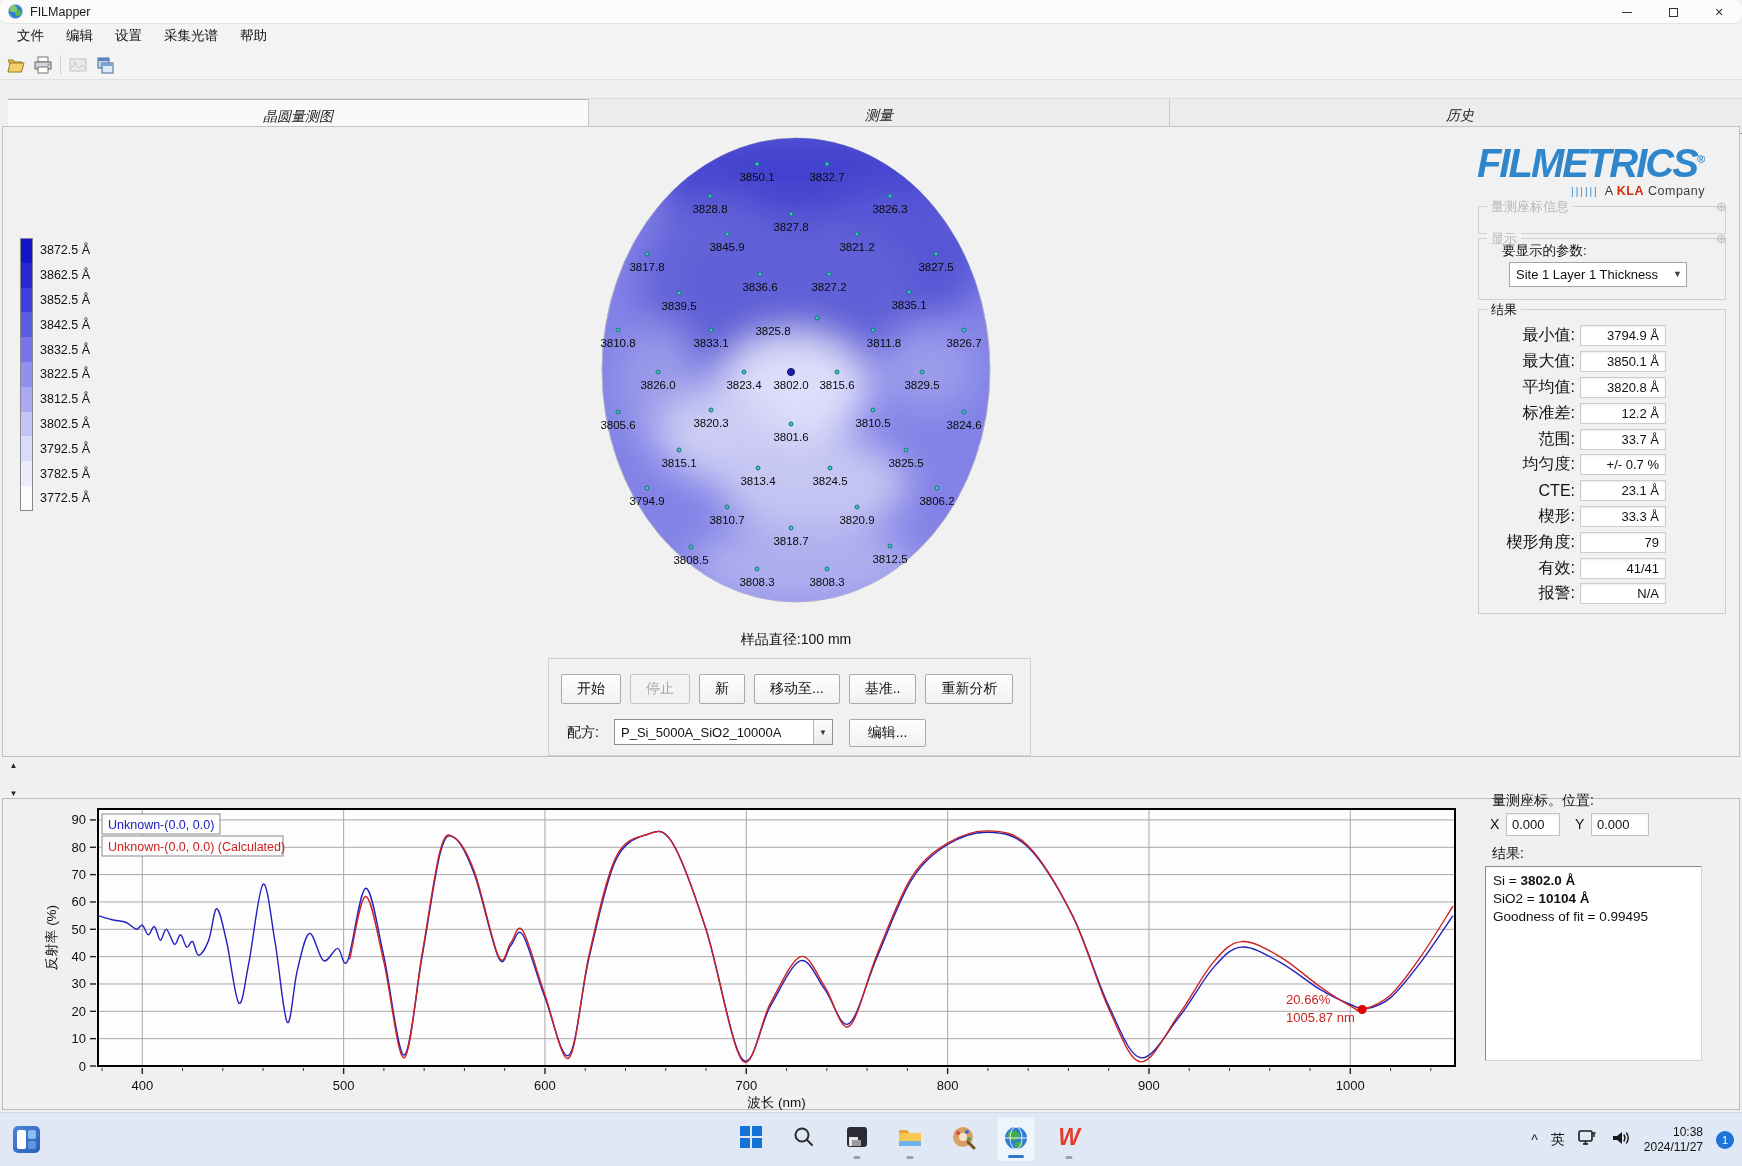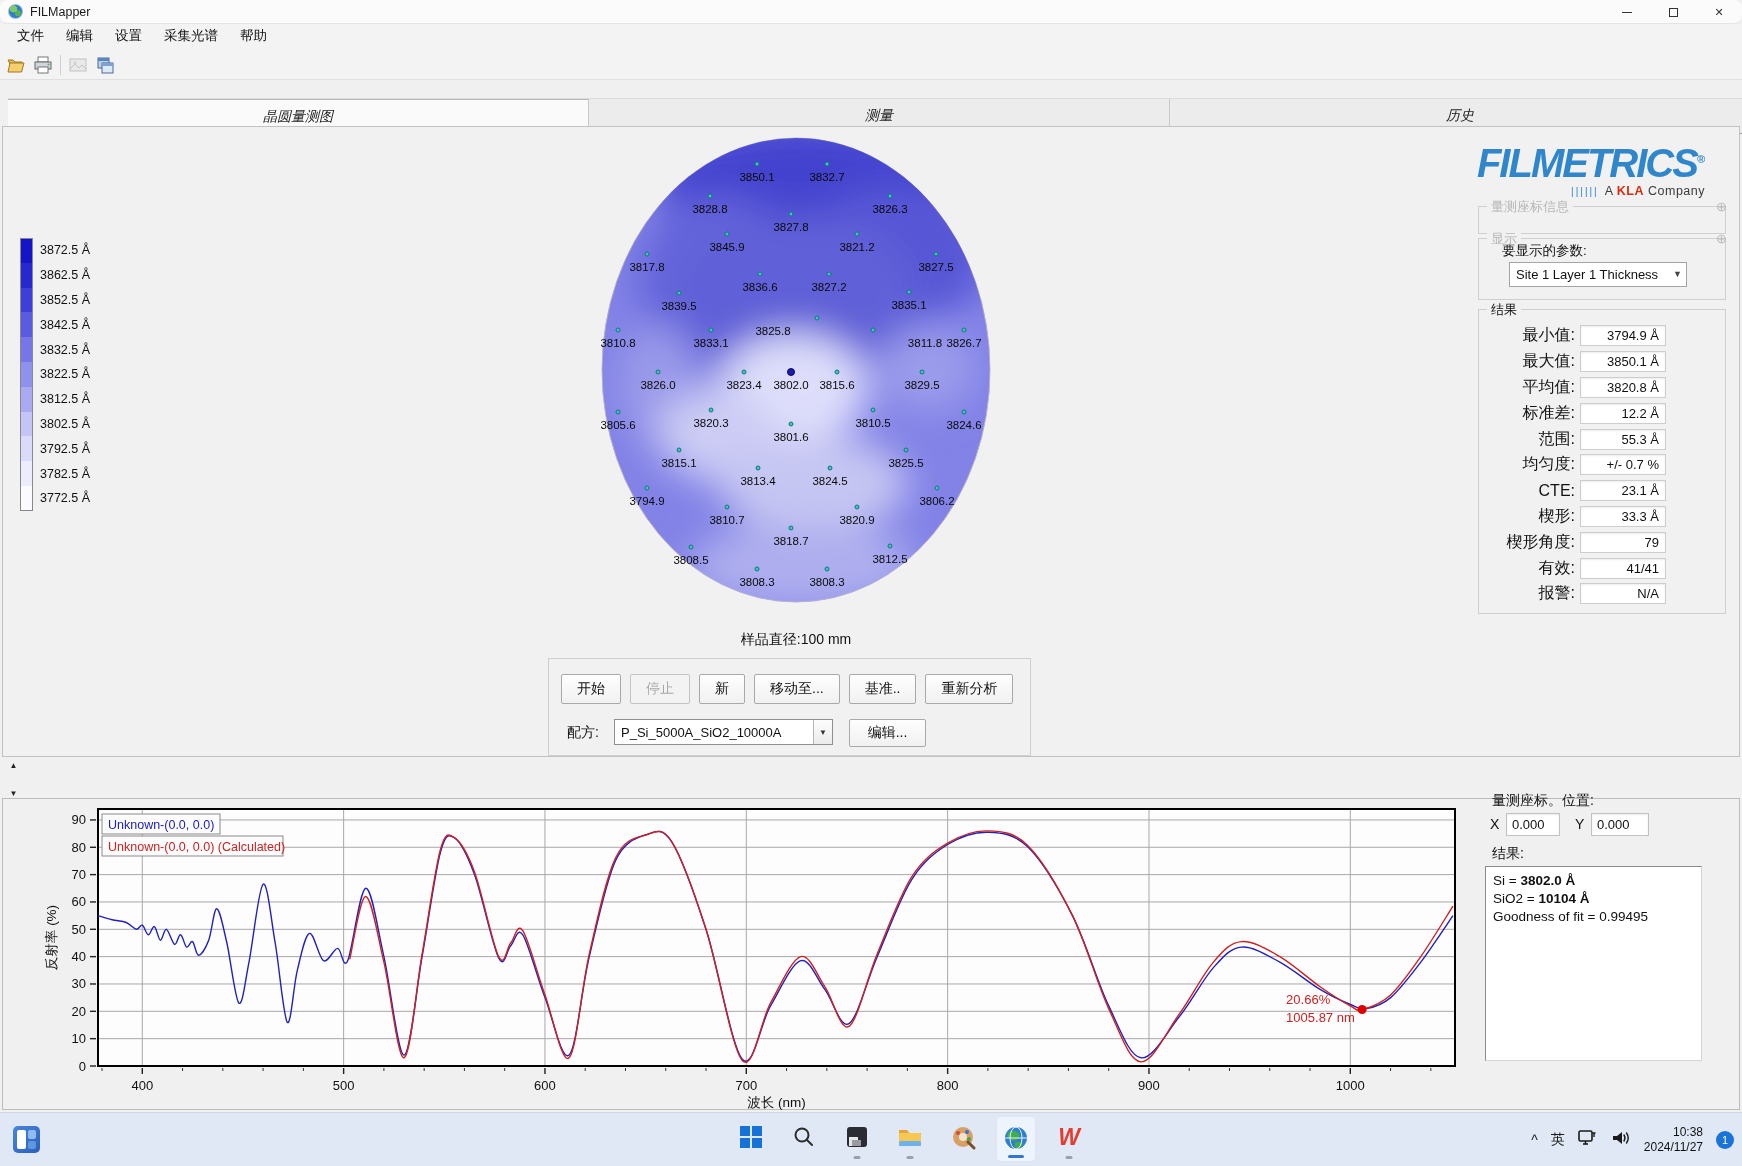--- a/index.html
+++ b/index.html
@@ -280,21 +280,21 @@
       <div class="wlab" style="left: 679px; top: 300px;">3839.5</div>
       <div class="wdot" style="left: 909px; top: 292px;"></div>
       <div class="wlab" style="left: 909px; top: 299px;">3835.1</div>
       <div class="wdot" style="left: 817px; top: 318px;"></div>
       <div class="wlab" style="left: 773px; top: 325px;">3825.8</div>
       <div class="wdot" style="left: 618px; top: 330px;"></div>
       <div class="wlab" style="left: 618px; top: 337px;">3810.8</div>
       <div class="wdot" style="left: 711px; top: 330px;"></div>
       <div class="wlab" style="left: 711px; top: 337px;">3833.1</div>
       <div class="wdot" style="left: 873px; top: 330px;"></div>
-      <div class="wlab" style="left: 925px; top: 337px;">3811.8</div>
+      <div class="wlab" style="left: 884px; top: 337px;">3811.8</div>
       <div class="wdot" style="left: 964px; top: 330px;"></div>
       <div class="wlab" style="left: 964px; top: 337px;">3826.7</div>
       <div class="wdot" style="left: 658px; top: 372px;"></div>
       <div class="wlab" style="left: 658px; top: 379px;">3826.0</div>
       <div class="wdot" style="left: 744px; top: 372px;"></div>
       <div class="wlab" style="left: 744px; top: 379px;">3823.4</div>
       <div class="wdot sel" style="left: 791px; top: 372px;"></div>
       <div class="wlab" style="left: 791px; top: 379px;">3802.0</div>
       <div class="wdot" style="left: 837px; top: 372px;"></div>
       <div class="wlab" style="left: 837px; top: 379px;">3815.6</div>
@@ -372,21 +372,21 @@
       <div class="res-row">
         <div class="res-label">平均值:</div>
         <div class="vbox">3820.8 Å</div>
       </div>
       <div class="res-row">
         <div class="res-label">标准差:</div>
         <div class="vbox">12.2 Å</div>
       </div>
       <div class="res-row">
         <div class="res-label">范围:</div>
-        <div class="vbox">55.3 Å</div>
+        <div class="vbox">33.7 Å</div>
       </div>
       <div class="res-row">
         <div class="res-label">均匀度:</div>
         <div class="vbox">+/- 0.7 %</div>
       </div>
       <div class="res-row">
         <div class="res-label">CTE:</div>
         <div class="vbox">23.1 Å</div>
       </div>
       <div class="res-row">

